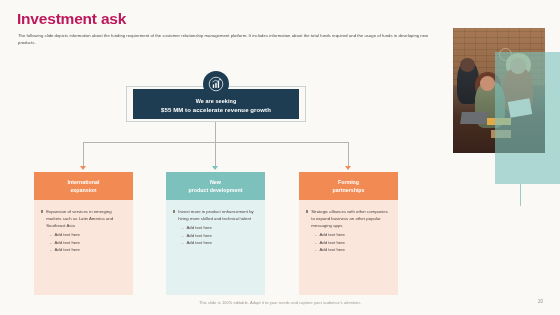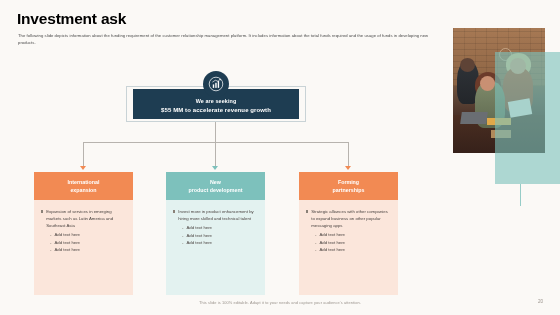--- a/index.html
+++ b/index.html
@@ -14,21 +14,21 @@
     width: 560px; height: 315px;
     background: #FBF9F6;
   }
 
   
   .title {
     position: absolute;
     left: 17px; top: 10px;
     font-size: 15.5px;
     font-weight: bold;
-    color: #000000;
+    color: #be185d;
     letter-spacing: -0.2px;
   }
   .subtitle {
     position: absolute;
     left: 18px; top: 33px;
     width: 412px;
     font-size: 4.2px;
     line-height: 1.55;
     color: #4A4A4A;
     letter-spacing: 0.05px;

